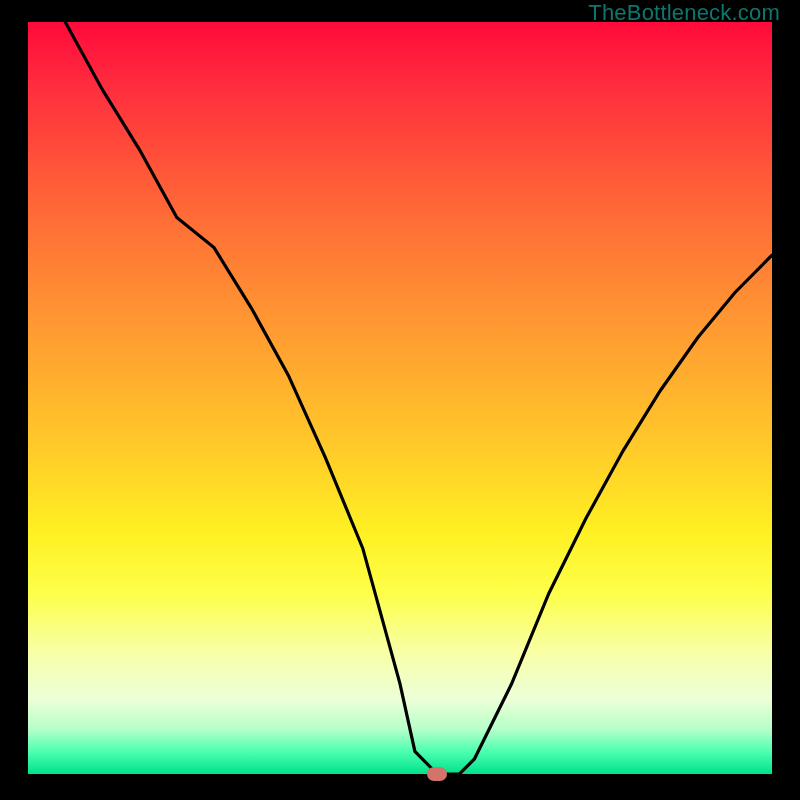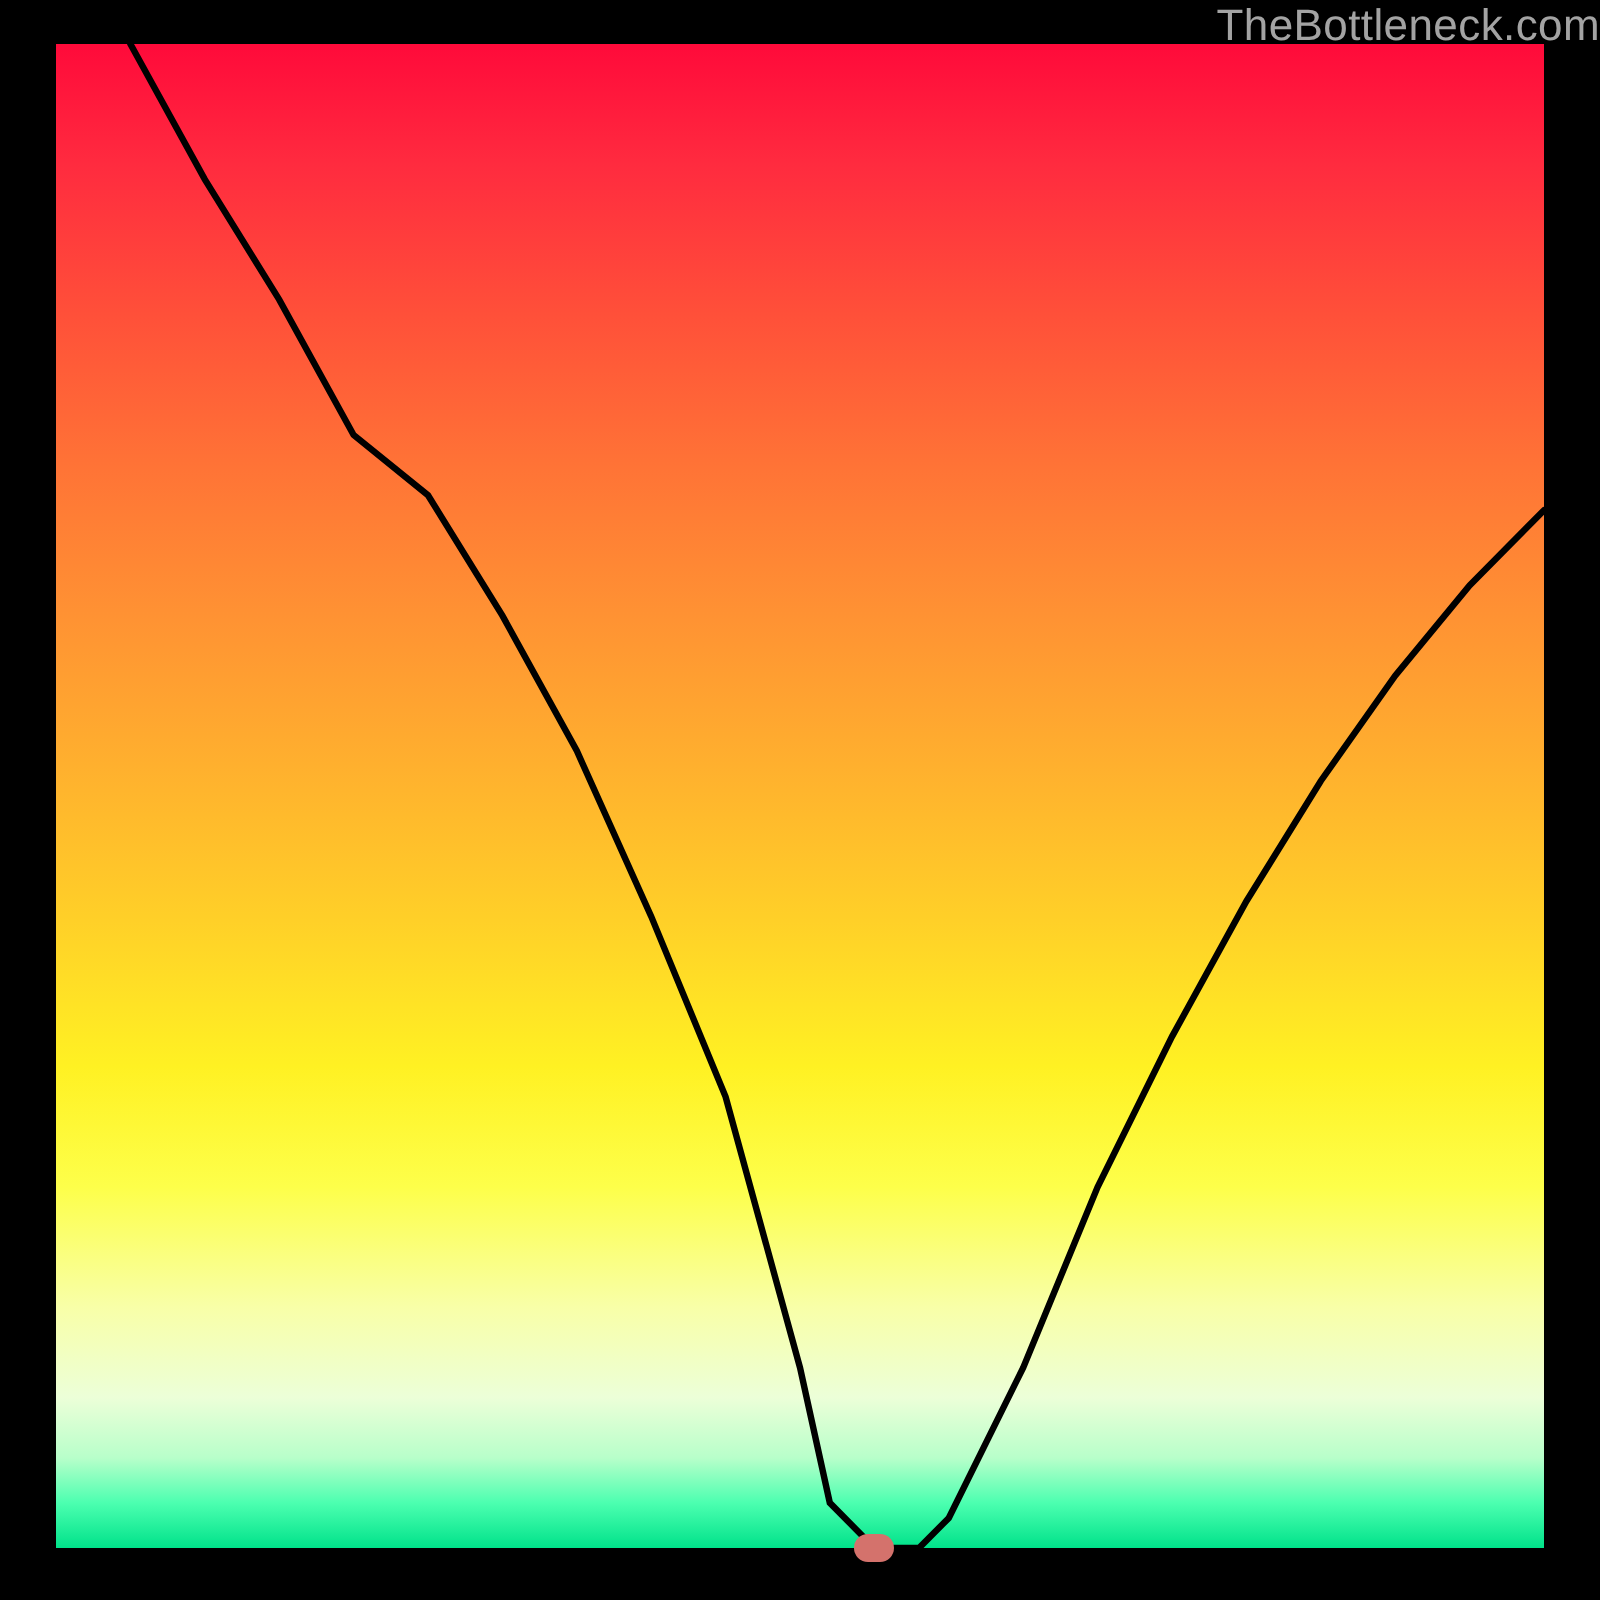--- a/index.html
+++ b/index.html
@@ -15,21 +15,21 @@
     #ffcf28 58%,
     #fff123 68%,
     #fdff4a 76%,
     #f8ffa8 84%,
     #ecffd8 90%,
     #b8ffca 94%,
     #4cffb0 97%,
     #00e28a 100%);
 }
 svg{position:absolute;left:0;top:0}
-.label{position:absolute;right:0;top:0;font:500 22px Arial,Helvetica,sans-serif;color:#a3a3a3;letter-spacing:0.2px}
+.label{position:absolute;right:20px;top:0;font:500 22px Arial,Helvetica,sans-serif;color:#0f766e;letter-spacing:0.2px}
 .dot{position:absolute;width:20px;height:14px;border-radius:7px;background:#d4726c}
 </style>
 </head>
 <body>
 <div class="frame">
   <div class="plot"></div>
   <svg width="800" height="800">
     <path id="curve" fill="none" stroke="#000" stroke-width="3.2" stroke-linecap="round" d="M65.2 22.0 L102.4 89.7 L139.6 149.8 L176.8 217.5 L214.0 247.6 L251.2 307.8 L288.4 375.4 L325.6 458.2 L362.8 548.4 L400.0 683.8 L414.9 751.4 L437.2 774.0 L459.5 774.0 L474.4 759.0 L511.6 683.8 L548.8 593.5 L586.0 518.3 L623.2 450.6 L660.4 390.5 L697.6 337.8 L734.8 292.7 L772.0 255.1"></path>
   </svg>
   <div id="dot" class="dot" style="left: 427.2px; top: 767px;"></div>

